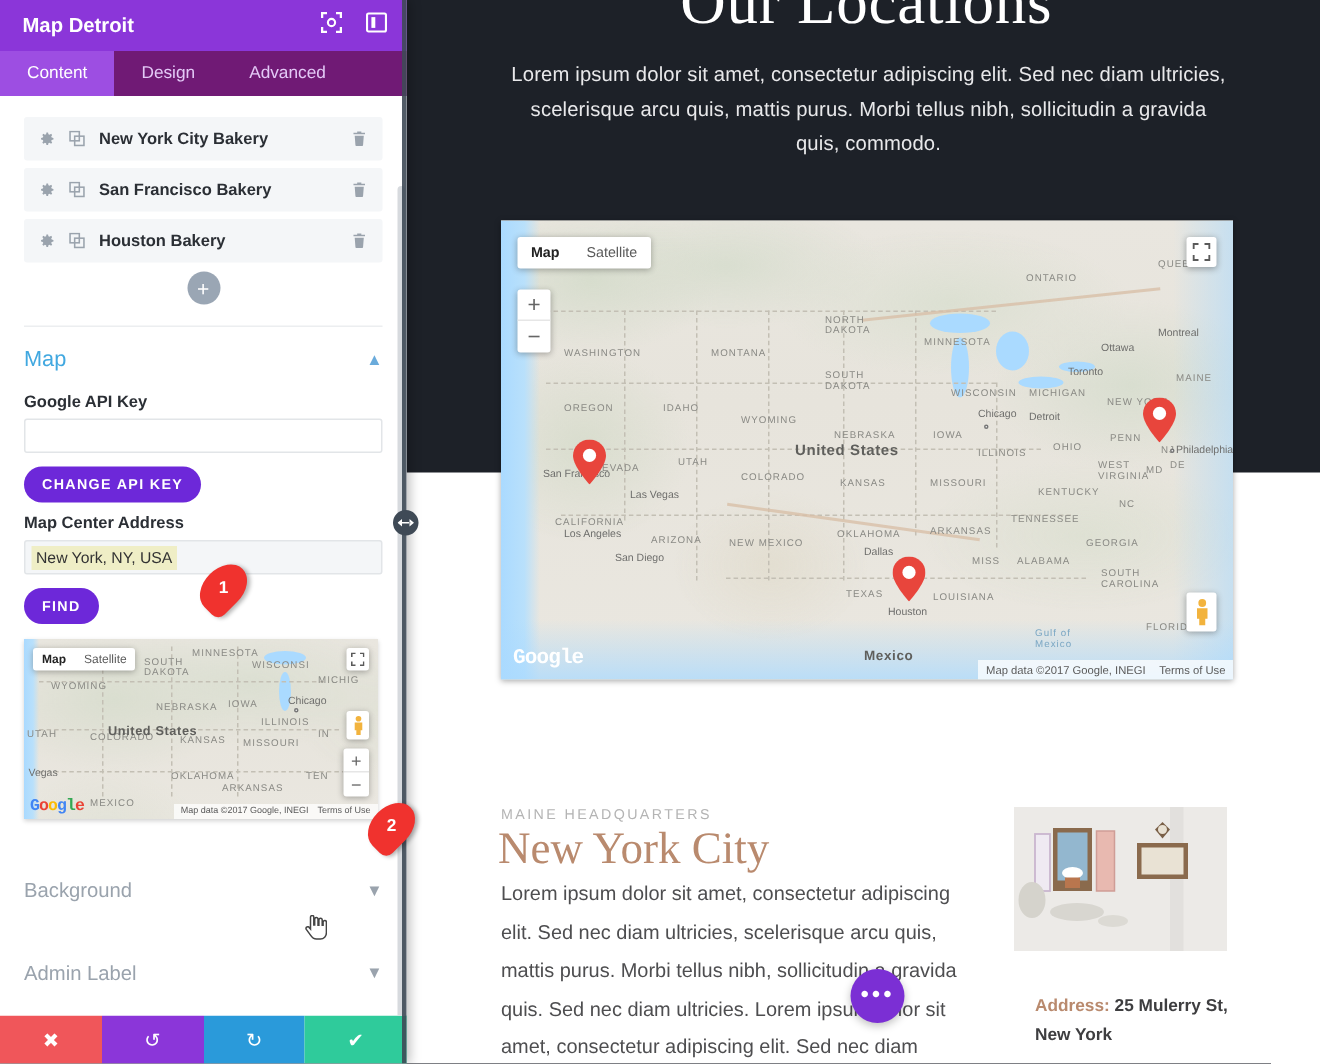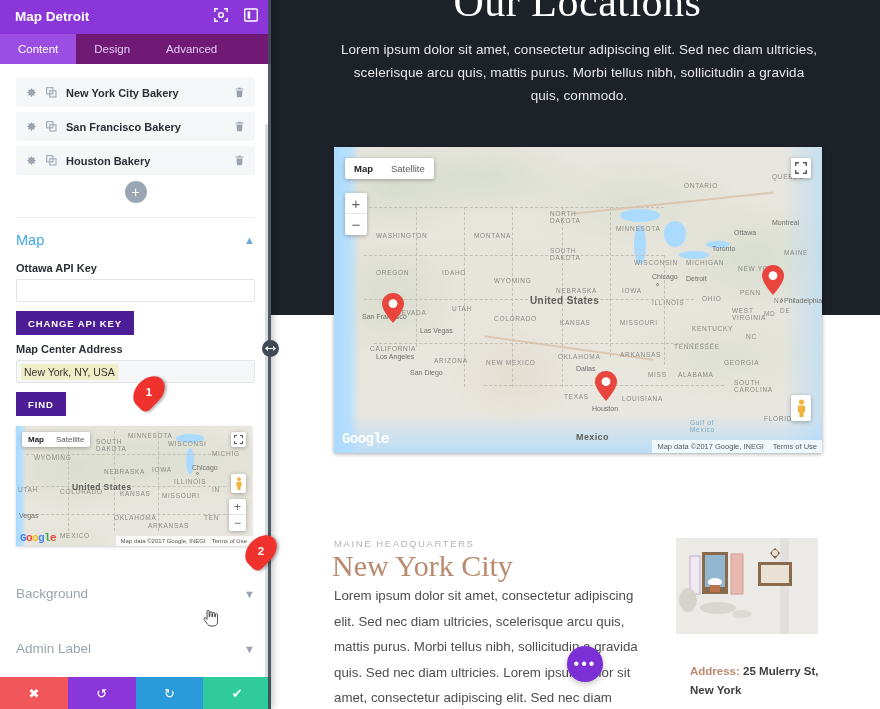--- a/index.html
+++ b/index.html
@@ -185,23 +185,23 @@
 
   .fld { padding:0 16px; }
   .fld label { display:block; font-size:11px; color:#2b2f35; font-weight:bold; margin:8px 0 5px; }
   .inp {
     height:23px; background:#f4f6f8; border:1px solid #e2e5e8; border-radius:2px;
     font-size:10.5px; color:#333; display:flex; align-items:center; padding:0 7px;
   }
   .inp.white { background:#fff; }
   .inp .hl { background:#efeec6; padding:2px 3px; margin:-2px -3px; }
   .btn-dark {
-    display:inline-flex; align-items:center; height:24px; background:#4c1d95; color:#fff;
+    display:inline-flex; align-items:center; height:24px; background:#6d28d9; color:#fff;
     font-size:9.5px; font-weight:bold; letter-spacing:.9px; padding:0 12px;
-    border-radius:0; margin-top:9px;
+    border-radius:12px; margin-top:9px;
   }
 
   .prevmap {
     position:relative; margin:10px 16px 0 16px; height:120px; width:236px;
     background:#e9e6df; overflow:hidden; box-shadow:0 1px 3px rgba(0,0,0,.18);
   }
   .sect-row {
     display:flex; align-items:center; justify-content:space-between;
     padding:16px; color:#9aa3ad; font-size:13.5px;
   }
@@ -500,21 +500,21 @@
         <div class="addbtn">+</div>
         <div class="divider"></div>
       </div>
 
       <div class="sect-head">
         <span class="t">Map</span>
         <span class="chev">▲</span>
       </div>
 
       <div class="fld">
-        <label>Ottawa API Key</label>
+        <label>Google API Key</label>
         <div class="inp white">
           <span></span>
         </div>
         <div class="btn-dark">CHANGE API KEY</div>
       </div>
 
       <div class="fld" style="margin-top:6px;">
         <label>Map Center Address</label>
         <div class="inp">
           <span class="hl">New York, NY, USA</span>

